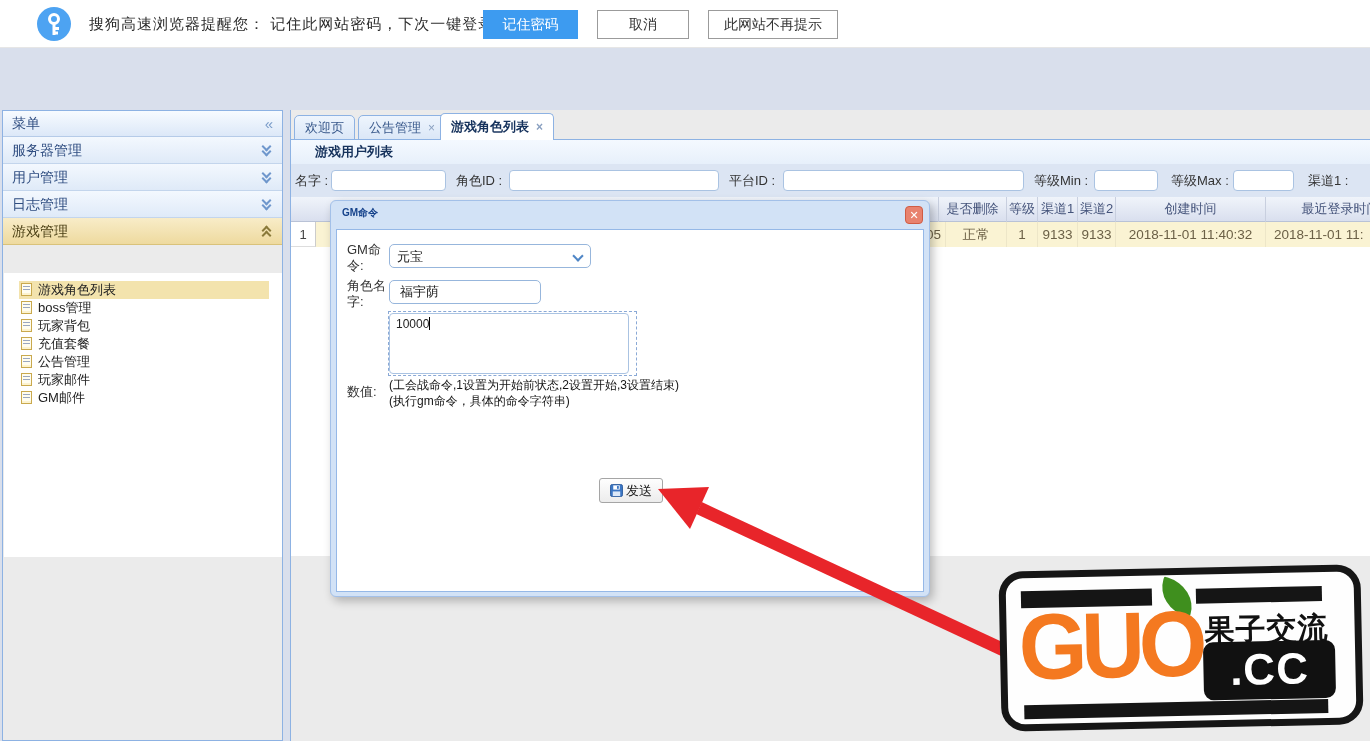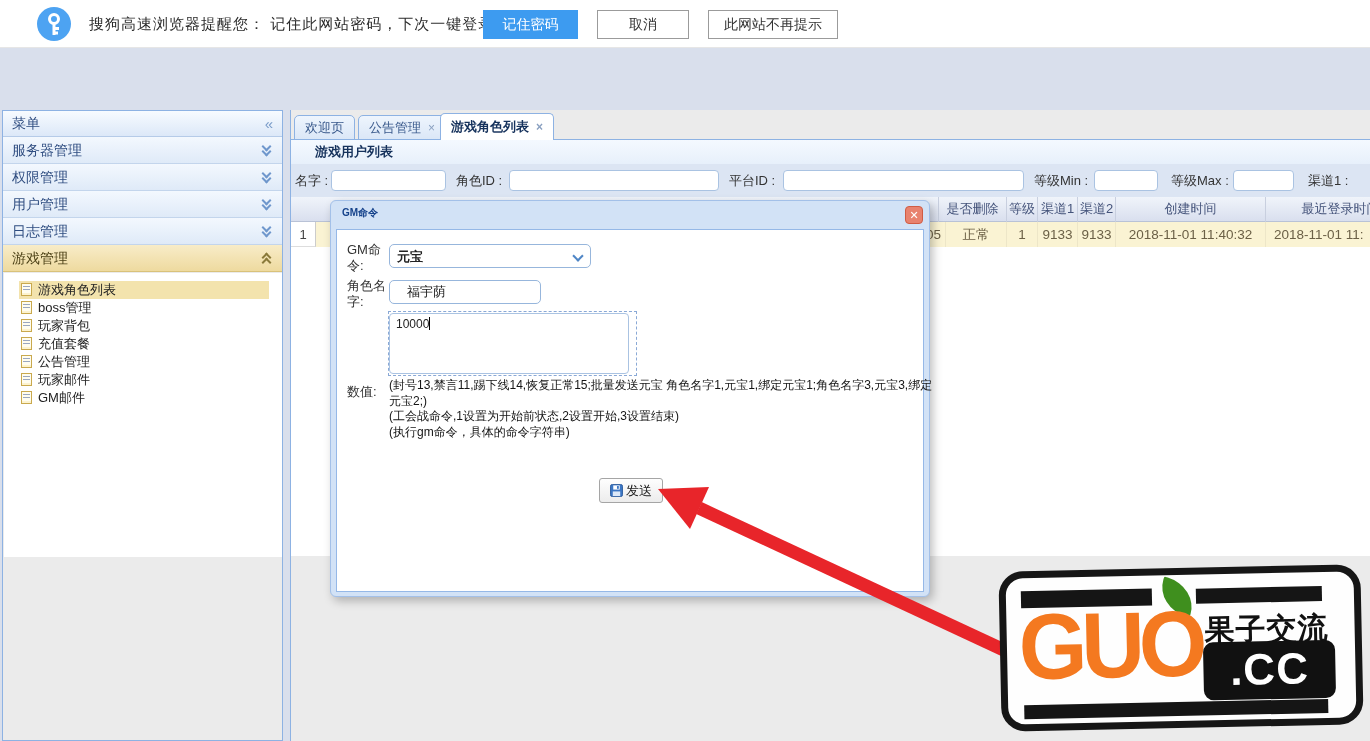--- a/index.html
+++ b/index.html
@@ -63,25 +63,25 @@
   .grid-body { position:absolute; left:0; top:137px; width:1080px; height:309px; background:#fff; }
 
   
   .modal { position:absolute; left:330px; top:200px; width:600px; height:397px; background:#d2e2f6;
     border:1px solid #a3c0e8; border-radius:6px; box-shadow:3px 4px 10px rgba(0,0,0,0.25); z-index:40; }
   .m-title { position:absolute; left:11px; top:5px; font-size:10px; font-weight:bold; color:#15428b; }
   .m-close { position:absolute; right:6px; top:5px; width:18px; height:18px; background:#e8826e; border:1px solid #d05c44; border-radius:4px;
     color:#fff; font-size:11px; font-weight:bold; text-align:center; line-height:16px; cursor:pointer; }
   .m-body { position:absolute; left:5px; top:28px; width:588px; height:363px; background:#fff; border:1px solid #95b8e7; }
   .f-label { position:absolute; font-size:13px; color:#333; line-height:16px; }
-  .combo { position:absolute; left:52px; top:14px; width:202px; height:24px; background:#fff; border:1px solid #97b6dc; border-radius:5px;font-weight:bold; }
+  .combo { position:absolute; left:52px; top:14px; width:202px; height:24px; background:#fff; border:1px solid #97b6dc; border-radius:5px; }
   .combo-text { position:absolute; left:7px; top:3px; font-size:13px; color:#222; }
   .combo-arrow { position:absolute; right:8px; top:7px; width:8px; height:8px; border-right:2px solid #4f86c6; border-bottom:2px solid #4f86c6; transform:rotate(45deg); }
   .f-input { position:absolute; left:52px; top:50px; width:152px; height:24px; background:#fff; border:1px solid #97b6dc; border-radius:5px;
-    font-size:13px; color:#222; line-height:22px; padding-left:17px; }
+    font-size:13px; color:#222; line-height:22px; padding-left:10px; }
   .ghost { position:absolute; left:51px; top:81px; width:249px; height:65px; border:1px dashed #8aa9d6; }
   .t-area { position:absolute; left:52px; top:83px; width:240px; height:61px; background:#fff; border:1px solid #aac3e2; border-radius:4px;
     font-size:12px; color:#222; padding:3px 15px 0 6px; }
   .caret { display:inline-block; width:1px; height:13px; background:#000; vertical-align:-2px; }
   .help { position:absolute; left:52px; top:148px; width:548px; font-size:12px; line-height:15.5px; color:#141414; }
   .help p { margin:0 0 0 0; }
   .send-btn { position:absolute; left:262px; top:248px; width:64px; height:25px; background:linear-gradient(#fefefe,#ececec);
     border:1px solid #a5a5a5; border-radius:3px; text-align:center; line-height:23px; font-size:13px; color:#222; cursor:pointer; }
   .send-btn svg { vertical-align:-2px; margin-right:3px; }
 
@@ -122,27 +122,20 @@
       <span class="side-collapse">«</span>
     </div>
     <div class="acc-header">
       <span>服务器管理</span>
       <span class="chev chev-down">
           <i></i>
           <b></b>
         </span>
     </div>
     <div class="acc-header">
-      <span>权限管理</span>
-      <span class="chev chev-down">
-          <i></i>
-          <b></b>
-        </span>
-    </div>
-    <div class="acc-header">
       <span>用户管理</span>
       <span class="chev chev-down">
           <i></i>
           <b></b>
         </span>
     </div>
     <div class="acc-header">
       <span>日志管理</span>
       <span class="chev chev-down">
           <i></i>
@@ -248,21 +241,20 @@
       <div class="combo">
         <span class="combo-text">元宝</span>
         <span class="combo-arrow"></span>
       </div>
       <div class="f-label" style="left:10px;top:48px;width:48px;">角色名字:</div>
       <div class="f-input">福宇荫</div>
       <div class="ghost"></div>
       <div class="t-area"><span>10000</span><span class="caret"></span></div>
       <div class="f-label" style="left:10px;top:154px;width:48px;">数值:</div>
       <div class="help">
-        <p>(封号13,禁言11,踢下线14,恢复正常15;批量发送元宝 角色名字1,元宝1,绑定元宝1;角色名字3,元宝3,绑定元宝2;)</p>
         <p>(工会战命令,1设置为开始前状态,2设置开始,3设置结束)</p>
         <p>(执行gm命令，具体的命令字符串)</p>
       </div>
       <div class="send-btn"><svg width="13" height="13" viewBox="0 0 14 14">
             <rect x="0.5" y="0.5" width="13" height="13" rx="2" fill="#3b76c4" stroke="#2c5c9e"></rect>
             <rect x="3.5" y="1.5" width="7" height="4.5" fill="#fff"></rect>
             <rect x="7.5" y="2.2" width="2" height="3" fill="#3b76c4"></rect>
             <rect x="3" y="8" width="8" height="5" fill="#dce8f8"></rect>
           </svg><span>发送</span></div>
     </div>

